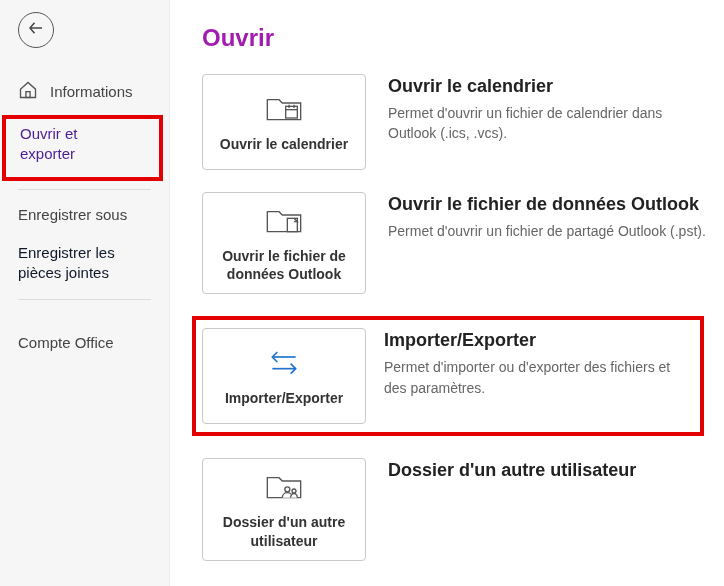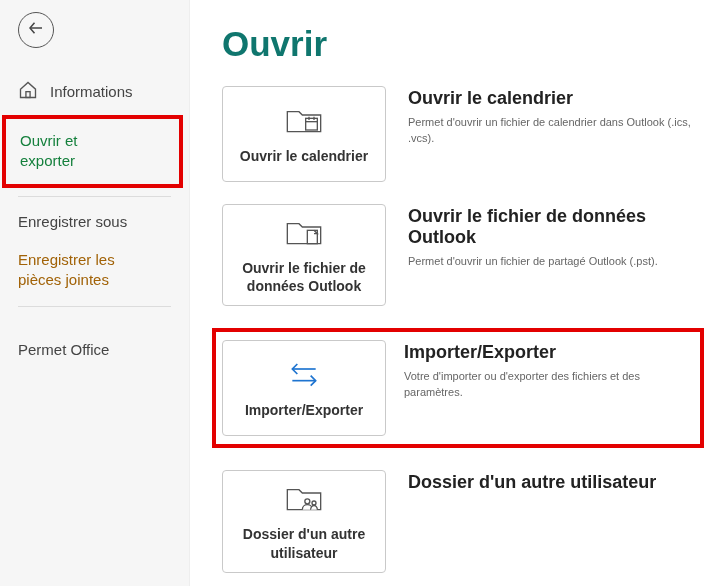--- a/index.html
+++ b/index.html
@@ -6,21 +6,21 @@
   body {
     font-family: "Segoe UI", Arial, sans-serif;
     background: #ffffff;
     width: 724px;
     height: 586px;
     overflow: hidden;
     display: flex;
     color: #333;
   }
   .sidebar {
-    width: 190px;
+    width: 170px;
     background: #f6f6f6;
     border-right: 1px solid #eee;
     padding-top: 12px;
     display: flex;
     flex-direction: column;
   }
   .back-btn {
     width: 36px;
     height: 36px;
     border: 1.5px solid #555;
@@ -37,49 +37,49 @@
     display: flex;
     align-items: center;
     padding: 10px 18px;
     font-size: 15px;
     color: #444;
     cursor: pointer;
     gap: 12px;
   }
   .nav-item.with-icon svg { width: 20px; height: 20px; flex-shrink:0; }
   .nav-item.selected {
-    color: #15803d;
-    padding-top: 12px;
+    color: #4c1d95;
+    padding-top: 5px;
     padding-bottom: 12px;
     align-items: center;
   }
   .nav-item.selected span { line-height: 1.35; }
-  .nav-item.disabled { color: #a16207; cursor: default; align-items: center; }
+  .nav-item.disabled { color: #0f172a; cursor: default; align-items: center; }
   .nav-item.disabled span { line-height: 1.35; }
   .highlight-sidebar {
     border: 4px solid #e30000;
     margin: 2px 6px 2px 2px;
     padding: 8px 14px 10px 14px;
   }
   .nav-divider {
     height: 1px;
     background: #dcdcdc;
     margin: 6px 18px;
   }
   .nav-spacer { height: 18px; }
   .main {
     flex: 1;
     padding: 24px 16px 0 32px;
     overflow-y: auto;
   }
   .page-title {
-    font-size: 35px;
+    font-size: 24px;
     font-weight: 600;
     margin-bottom: 22px;
-    color: #0f766e;
+    color: #a21caf;
   }
   .option-row {
     display: flex;
     align-items: flex-start;
     gap: 22px;
     margin-bottom: 22px;
   }
   .option-row.highlighted {
     border: 4px solid #e30000;
     padding: 8px 6px 8px 6px;
@@ -113,21 +113,21 @@
     flex: 1;
     padding-top: 2px;
   }
   .option-title {
     font-size: 18px;
     font-weight: 600;
     color: #222;
     margin-bottom: 6px;
   }
   .option-text {
-    font-size: 11px;
+    font-size: 14px;
     color: #666;
     line-height: 1.45;
   }
 </style>
 </head>
 <body>
 
 <div class="sidebar">
   <div class="back-btn">
     <span>
@@ -162,21 +162,21 @@
   <div class="nav-item disabled">
     <span style="white-space:pre-line;">Enregistrer les
 pièces jointes</span>
   </div>
 
 
   <div class="nav-divider"></div>
   <div class="nav-spacer"></div>
 
   <div class="nav-item">
-    <span>Permet Office</span>
+    <span>Compte Office</span>
   </div>
 
 </div>
 
 <div class="main">
   <div class="page-title">Ouvrir</div>
 
   <div class="option-row">
     <div class="tile">
       <span>
@@ -220,21 +220,21 @@
           <line x1="10" y1="14" x2="38" y2="14"></line>
           <polyline points="16,8 10,14 16,20"></polyline>
           <line x1="10" y1="28" x2="38" y2="28"></line>
           <polyline points="32,22 38,28 32,34"></polyline>
         </svg>
       </span>
       <div class="tile-label">Importer/Exporter</div>
     </div>
     <div class="option-desc">
       <div class="option-title">Importer/Exporter</div>
-      <div class="option-text">Votre d'importer ou d'exporter des fichiers et des paramètres.</div>
+      <div class="option-text">Permet d'importer ou d'exporter des fichiers et des paramètres.</div>
     </div>
   </div>
 
   <div class="option-row">
     <div class="tile">
       <span>
         <svg viewBox="0 0 48 40" fill="none" stroke="#555" stroke-width="1.6">
           <path d="M4 10 h14 l4 4 h22 v20 H4 Z"></path>
           <circle cx="28" cy="24" r="3" fill="#fff"></circle>
           <path d="M22 34 c0-4 3-6 6-6 s6 2 6 6" fill="#fff"></path>

